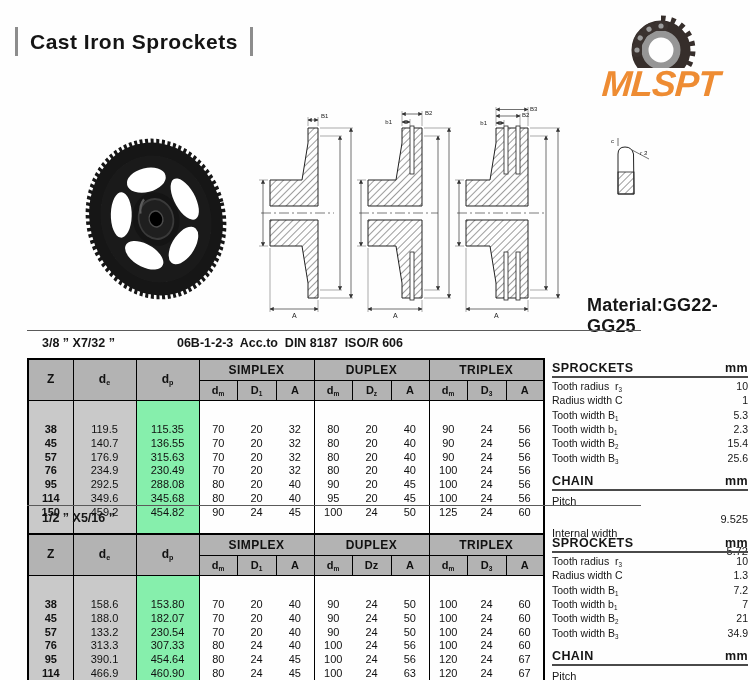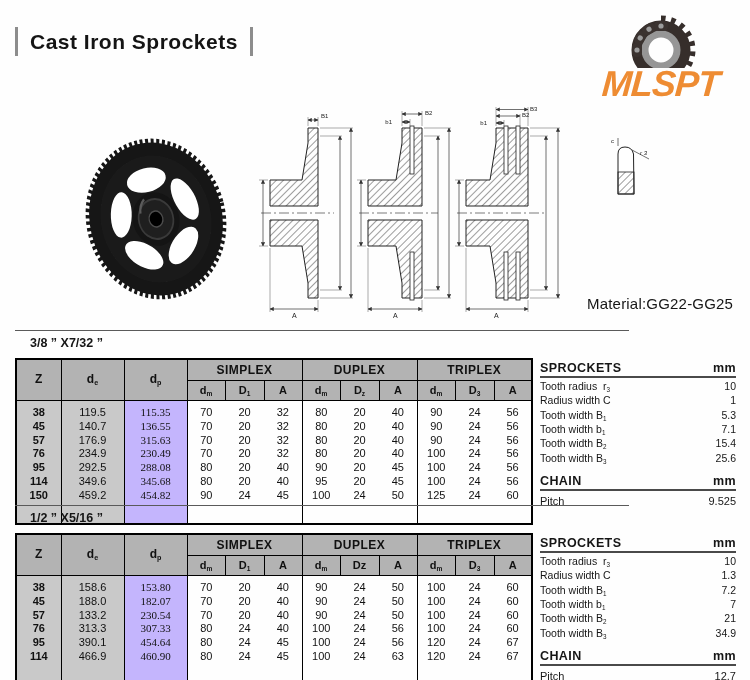--- a/index.html
+++ b/index.html
@@ -21,24 +21,24 @@
     font-size:36px;font-weight:900;font-style:italic;letter-spacing:-1px;
     color:#ee8c33;line-height:32px;margin-top:0px;transform:skewX(-4deg);
   }
 
   
   .photo{position:absolute;left:56px;top:130px;}
   .draw1{position:absolute;left:258px;top:106px;}
   .draw2{position:absolute;left:356px;top:106px;}
   .draw3{position:absolute;left:454px;top:106px;}
   .tooth{position:absolute;left:592px;top:134px;}
-  .material{position:absolute;left:587px;top:295px;font-size:15px;font-weight:400;letter-spacing:0.2px;}
+  .material{position:absolute;left:587px;top:295px;font-size:18px;font-weight:700;letter-spacing:0.2px;}
 
   
-  .spec-section{position:absolute;left:0;width:644px;}
+  .spec-section{position:absolute;left:12px;width:644px;}
   .sec-rule{margin:0 15px;border-top:1.5px solid #5a5a5a;height:0;}
   .sec-titles{padding:5px 0 0 30px;display:flex;align-items:baseline;}
   .sec-size{font-size:12.5px;font-weight:700;white-space:pre;}
   .sec-spec{font-size:12.5px;font-weight:700;margin-left:62px;white-space:pre;}
 
   table.spec-table{
     position:absolute;left:15px;top:28px;width:516px;
     border-collapse:collapse;table-layout:fixed;border:2px solid #000;
   }
   .spec-table th{
@@ -48,36 +48,36 @@
   .spec-table thead tr:first-child th{height:20px;font-size:12px;}
   .spec-table tr.subhead th{height:19px;font-size:11px;}
   .spec-table th.grp{letter-spacing:0.5px;border-left:1.5px solid #000;}
   .spec-table tr.subhead th:nth-of-type(3n+1){border-left:1.5px solid #000;}
   .spec-table td{
     border:0;text-align:center;font-size:11px;line-height:13.8px;
     padding:0;color:#111;white-space:nowrap;
   }
   .spec-table td:nth-of-type(1){background:#c9c9c9;font-weight:700;border-left:2px solid #000;border-right:1px solid #000;}
   .spec-table td:nth-of-type(2){background:#c9c9c9;border-right:1px solid #000;}
-  .spec-table td:nth-of-type(3){background:#c4b5fd;border-right:1.5px solid #000;font-family:Liberation Serif, serif;}
+  .spec-table td:nth-of-type(3){background:#86efac;border-right:1.5px solid #000;}
   .spec-table td:nth-of-type(6),.spec-table td:nth-of-type(9){border-right:1.5px solid #000;}
-  .spec-table tbody tr:first-of-type td{padding-top:5px;}
+  .spec-table tbody tr:first-of-type td{padding-top:22px;}
   .spec-table tbody tr:last-of-type td{padding-bottom:20px;}
 
   
   .side{position:absolute;left:540px;top:31px;width:196px;}
   .side-head{
     display:flex;justify-content:space-between;align-items:baseline;
     font-size:12.5px;font-weight:700;letter-spacing:0.4px;
     border-bottom:2px solid #4a4a4a;padding-bottom:1px;
   }
   .side-list{margin-top:3px;}
   .side-row{display:flex;justify-content:space-between;}
   .side-list.small .side-row{font-size:10.5px;line-height:11.6px;}
-  .side-list.big .side-row{font-size:11px;line-height:14px;}
+  .side-list.big .side-row{font-size:11px;line-height:14px;flex-direction:column;}
   .side-row .lab{white-space:pre;}
   .side-row .val{text-align:right;}
   .side-gap{height:7px;}
 
   
   .dimtxt{font-size:6px;fill:#222;}
   .bigA{font-size:7px;fill:#222;}
 </style>
 </head>
 <body>
@@ -265,20 +265,21 @@
   <text class="dimtxt" x="19" y="9">c</text>
   <text class="dimtxt" x="48" y="21" font-style="italic">r 3</text>
 </svg>
 
 <div class="material">Material:GG22-GG25</div>
 
 <section class="spec-section" style="top:330px;">
   <div class="sec-rule"></div>
   <div class="sec-titles">
     <span class="sec-size">3/8 ” X7/32 ”</span>
+    <span class="sec-spec">06B-1-2-3  Acc.to  DIN 8187  ISO/R 606</span>
   </div>
   <table class="spec-table">
     <colgroup>
       <col style="width:45px">
         <col style="width:63px">
         <col style="width:63px">
       <col style="width:38px">
         <col style="width:39px">
         <col style="width:38px">
       <col style="width:38px">
@@ -435,21 +436,21 @@
           <span class="val">1</span>
         </div>
 
         <div class="side-row">
           <span class="lab"><span>Tooth width B</span><sub>1</sub></span>
           <span class="val">5.3</span>
         </div>
 
         <div class="side-row">
           <span class="lab"><span>Tooth width b</span><sub>1</sub></span>
-          <span class="val">7.1</span>
+          <span class="val">2.3</span>
         </div>
 
         <div class="side-row">
           <span class="lab"><span>Tooth width B</span><sub>2</sub></span>
           <span class="val">15.4</span>
         </div>
 
         <div class="side-row">
           <span class="lab"><span>Tooth width B</span><sub>3</sub></span>
           <span class="val">25.6</span>
@@ -460,20 +461,24 @@
       <span>CHAIN</span>
       <span>mm</span>
     </div>
     <div class="side-list big">
 
         <div class="side-row">
           <span class="lab"><span>Pitch</span><sub></sub></span>
           <span class="val">9.525</span>
         </div>
 
+        <div class="side-row">
+          <span class="lab"><span>Internal width</span><sub></sub></span>
+          <span class="val">5.72</span>
+        </div>
 
       </div>
   </aside>
 </section>
 
 <section class="spec-section" style="top:505px;">
   <div class="sec-rule"></div>
   <div class="sec-titles">
     <span class="sec-size">1/2 ” X5/16 ”</span>
   </div>

